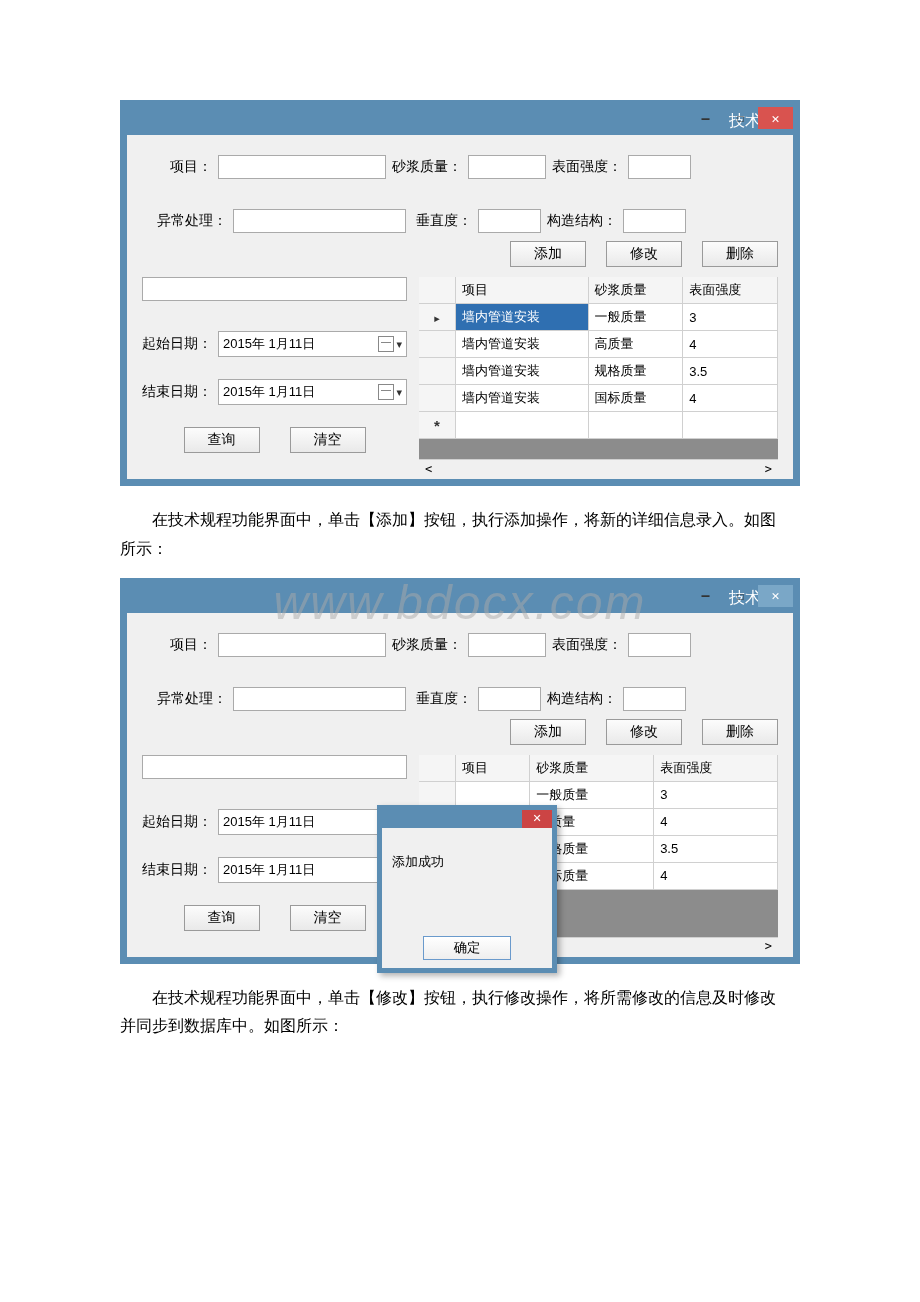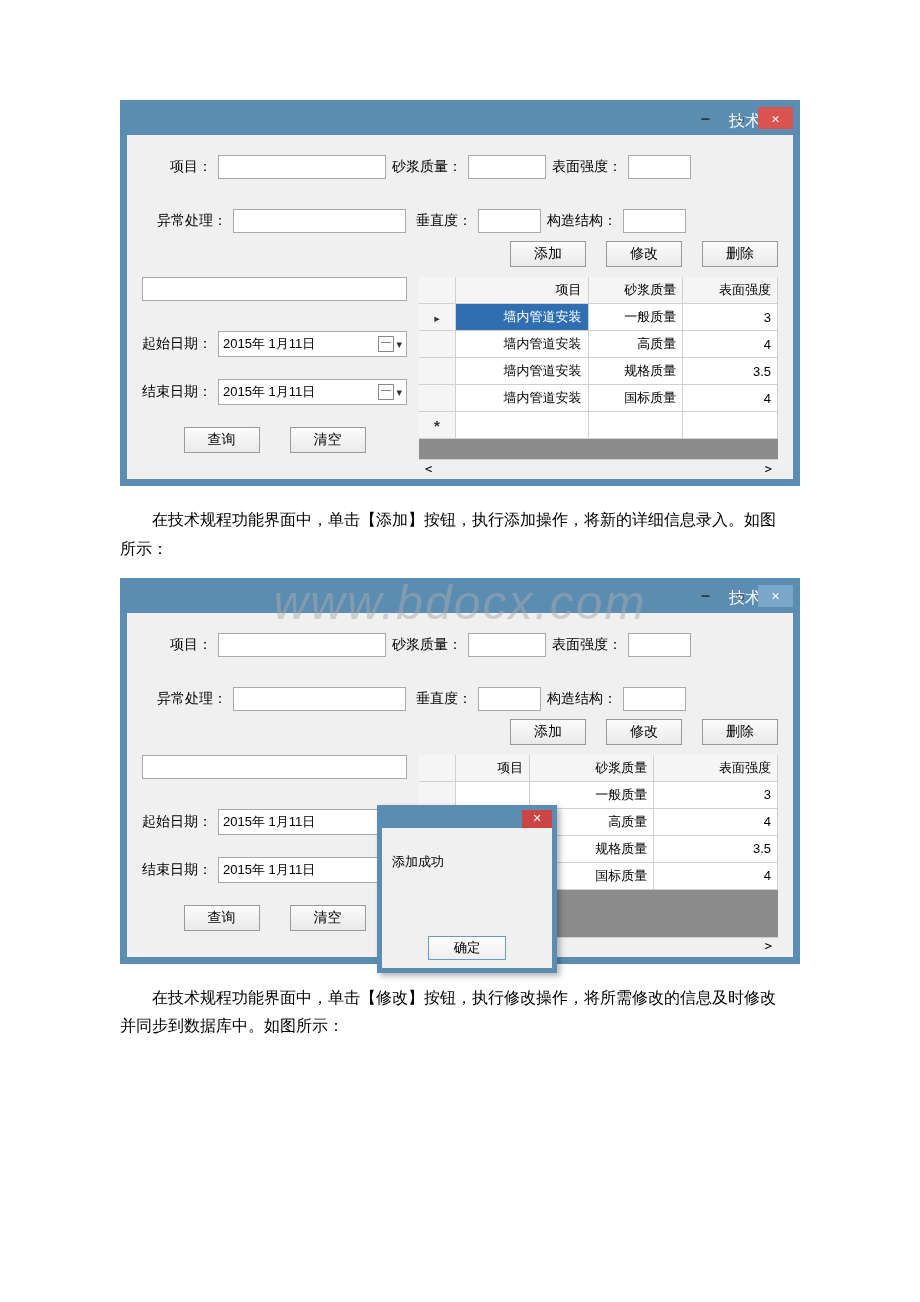--- a/index.html
+++ b/index.html
@@ -153,21 +153,21 @@
       font-size: 13px;
     }
     .grid table {
       border-collapse: collapse;
       width: 100%;
     }
     .grid th, .grid td {
       border-right: 1px solid #d0d0d0;
       border-bottom: 1px solid #d0d0d0;
       padding: 3px 6px;
-      text-align: right;
+      text-align: left;
       background: #fff;
       height: 20px;
     }
     .grid th {
       background: #f5f5f5;
       font-weight: normal;
     }
     .grid .rowhdr {
       width: 24px;
       background: #f5f5f5;
@@ -218,21 +218,21 @@
       padding: 25px 10px 5px 10px;
       min-height: 70px;
       position:relative;
     }
     .modal .mbtn {
       display:flex; justify-content:center;
       padding: 8px 0;
       background: #f0f0f0;
     }
     .modal .mbtn button {
-      width: 78px; height: 24px;
+      width: 88px; height: 24px;
       background: linear-gradient(#fff,#eee);
       border: 1px solid #6a9acc;
     }
     .para {
       font-family: SimSun, serif;
       font-size: 16px;
       line-height: 1.8;
       margin: 18px 16px 14px 0;
       text-indent: 2em;
     }

